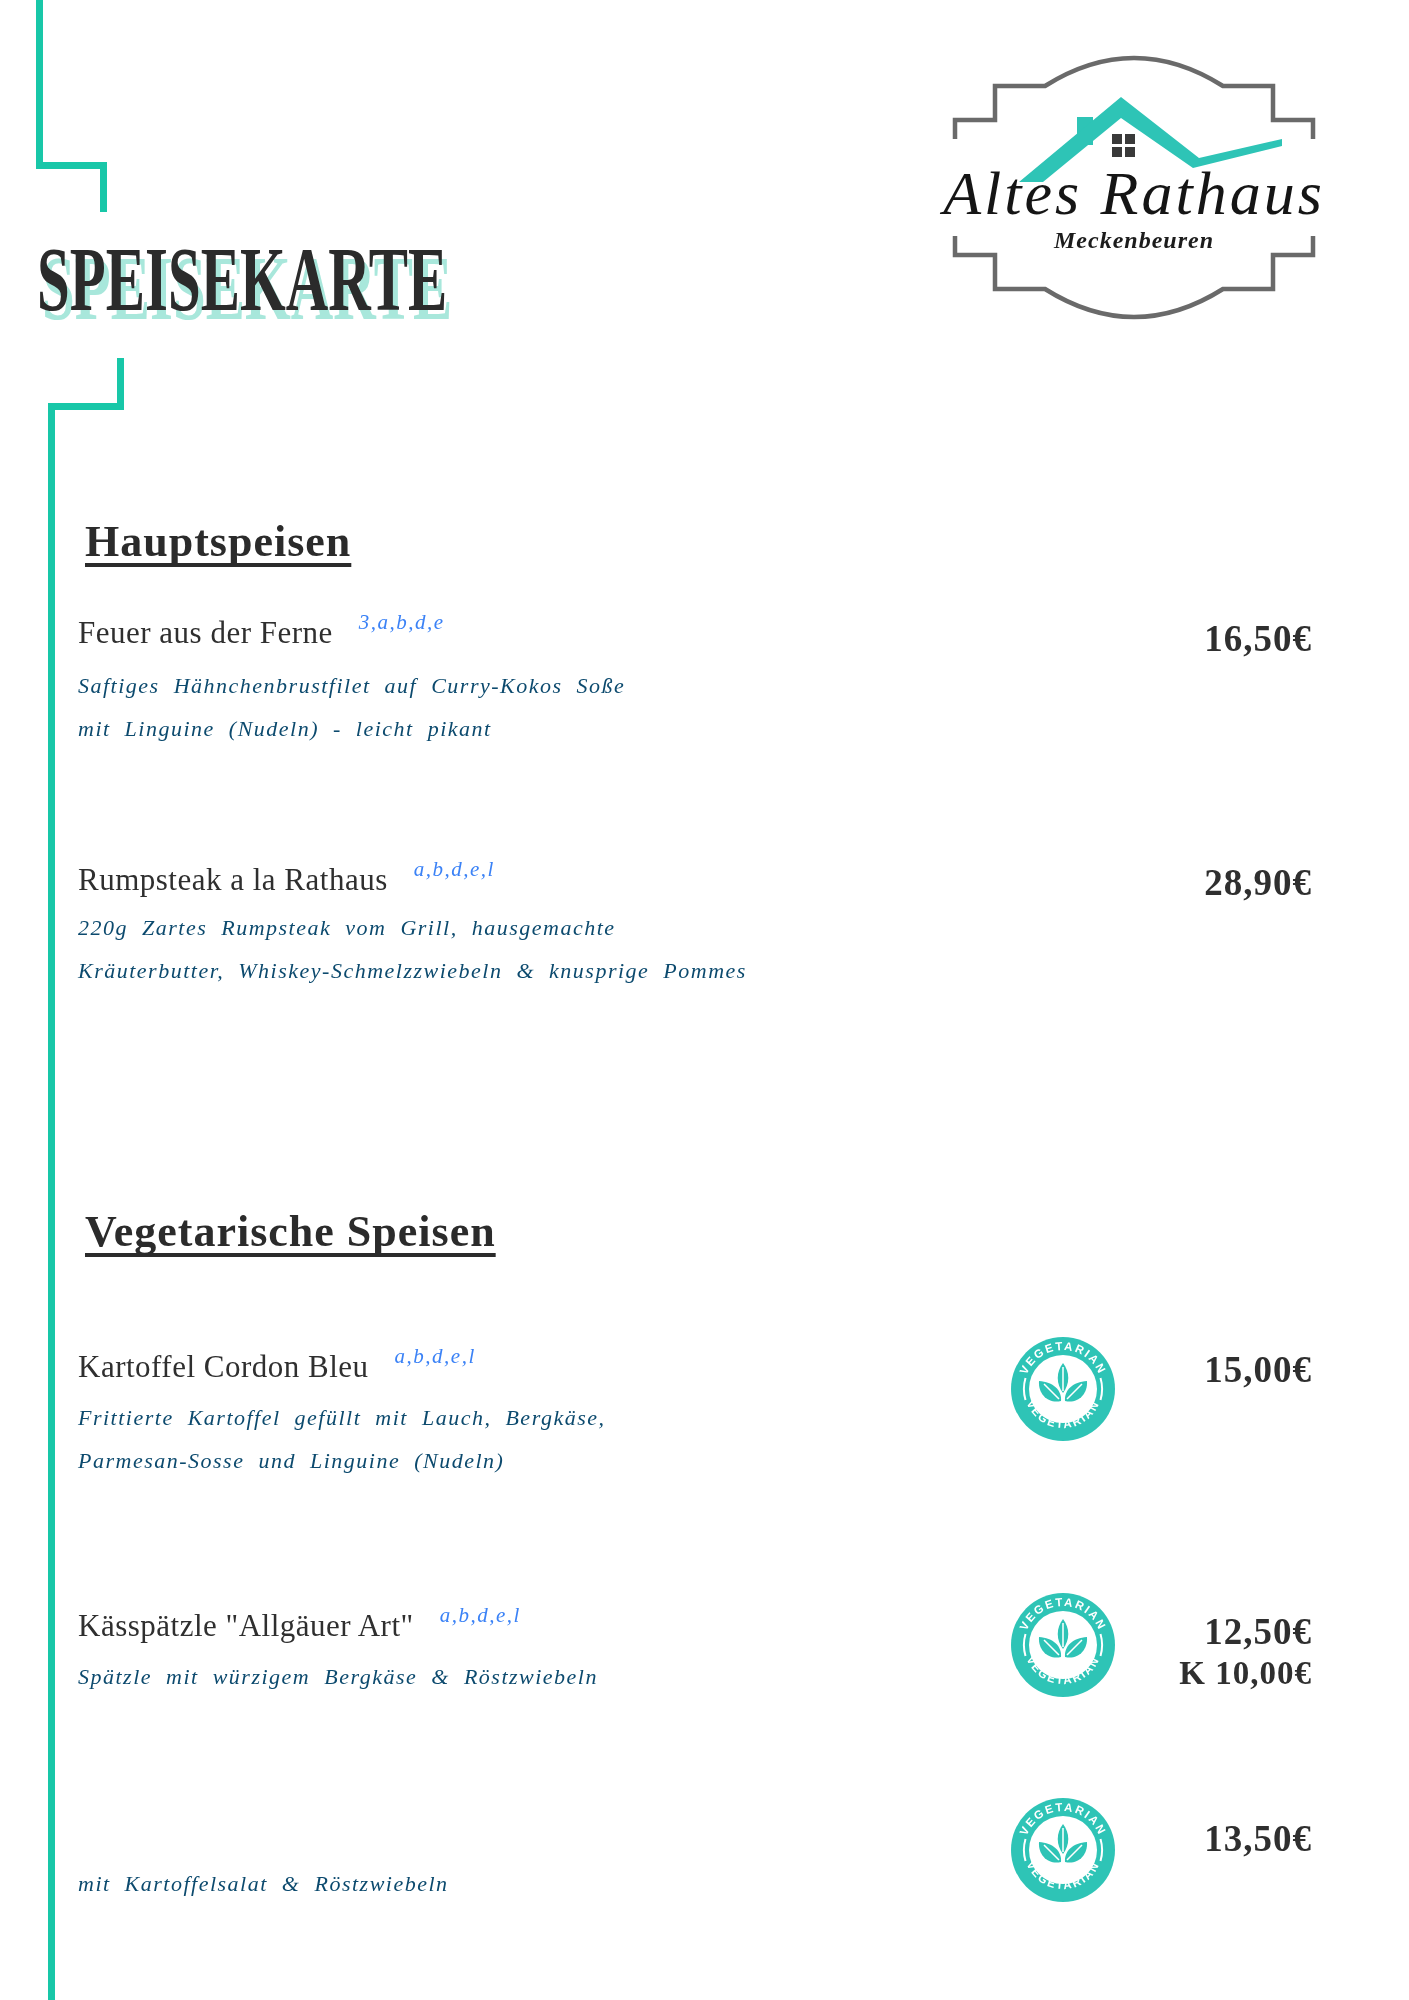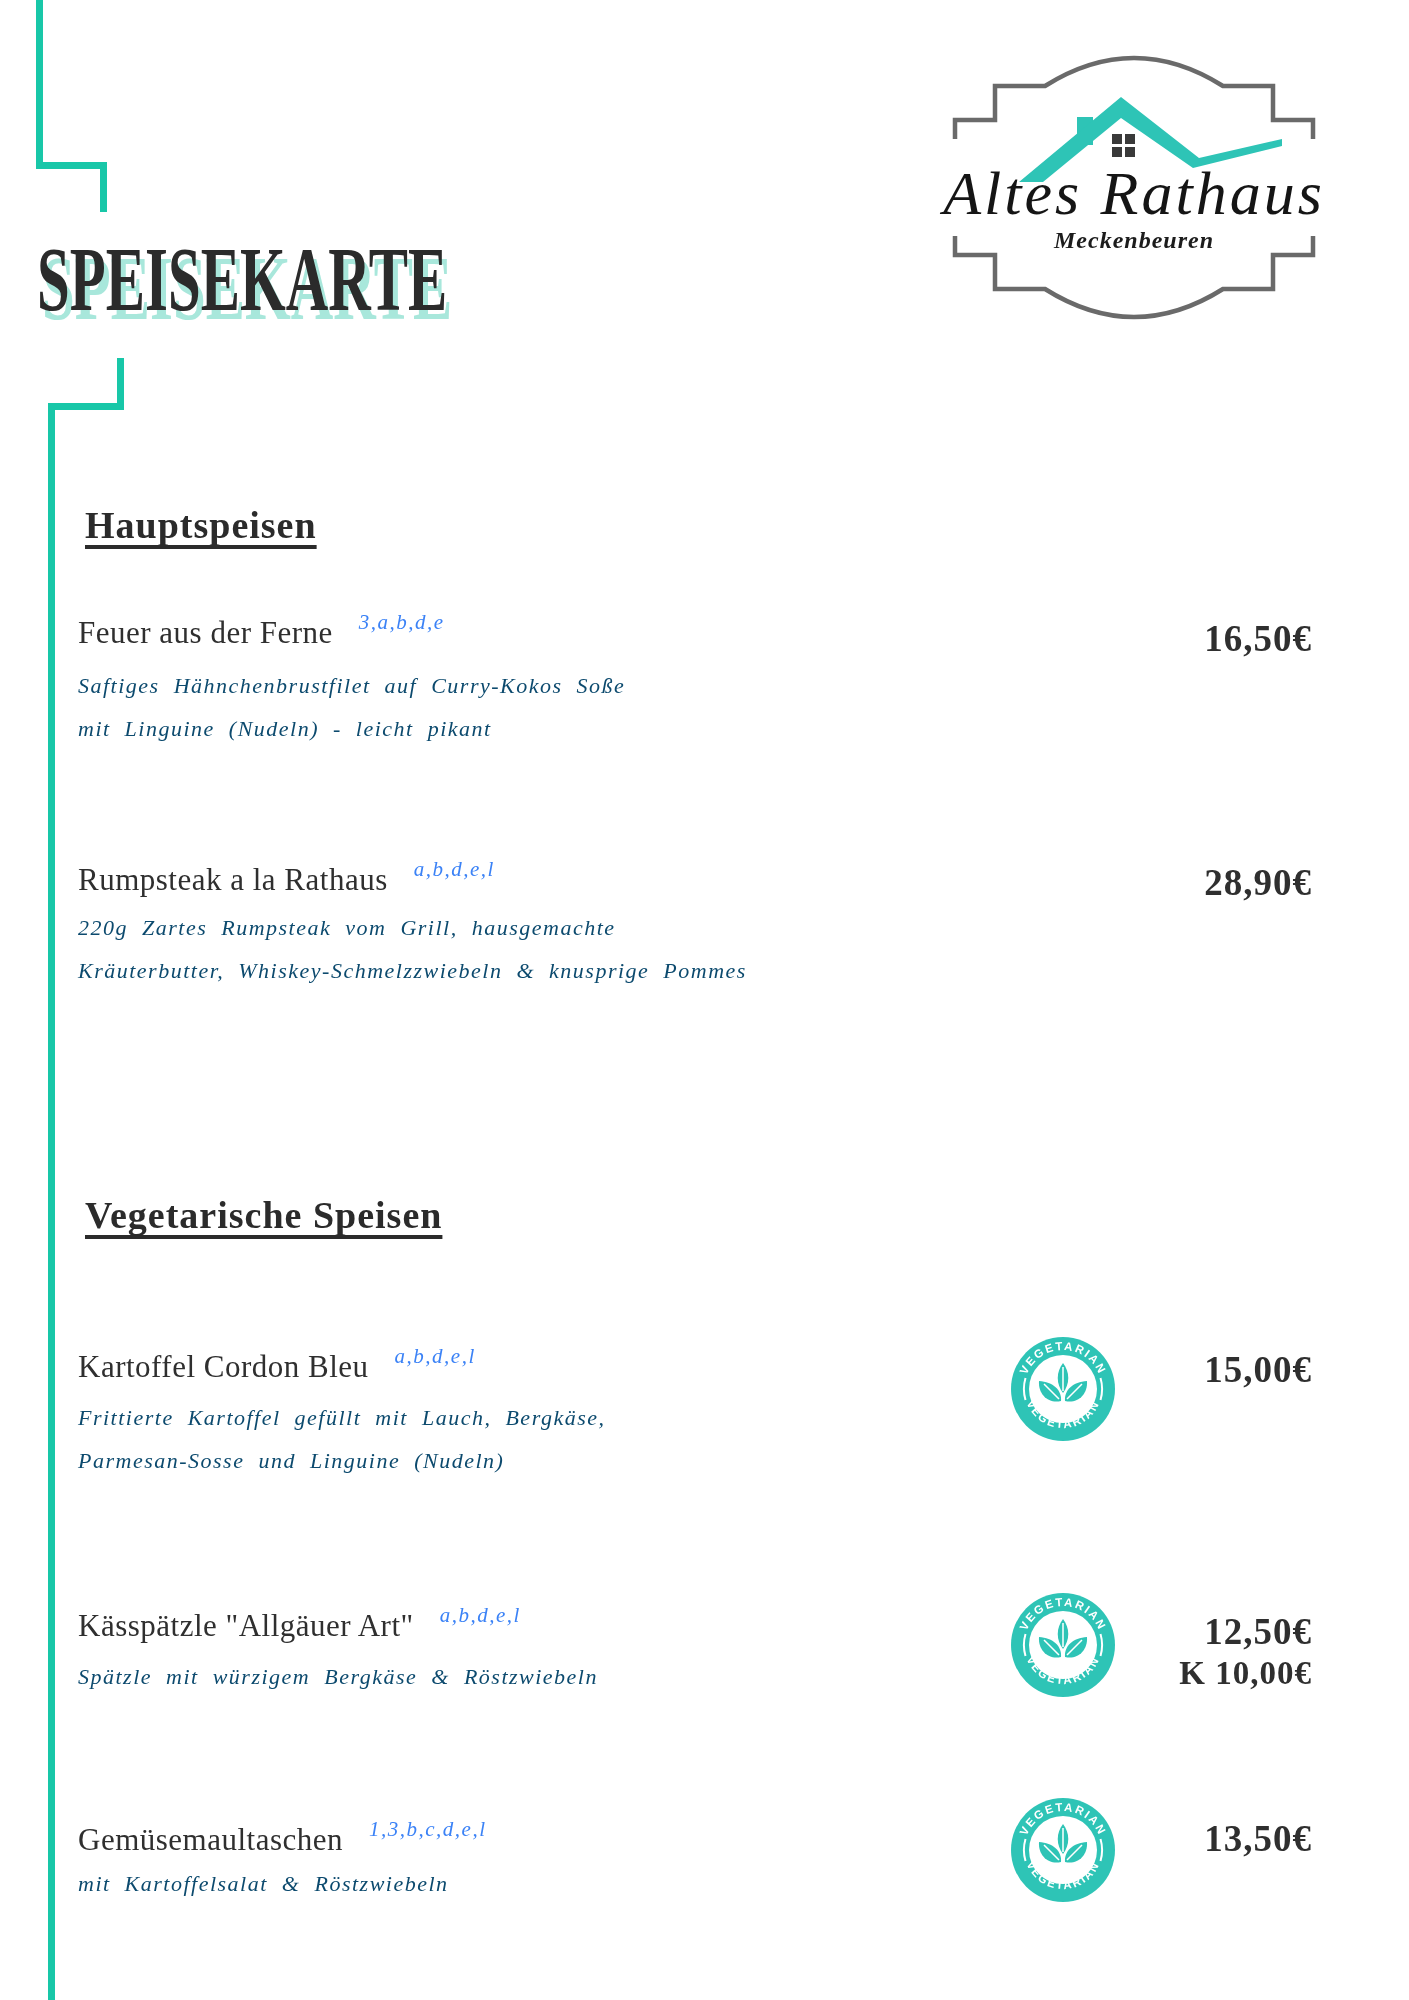--- a/index.html
+++ b/index.html
@@ -36,26 +36,27 @@
     font-style:italic;font-size:62px;letter-spacing:3px;fill:#151515;
   }
   .logo-place-text{
     font-family:"Liberation Serif","DejaVu Serif",serif;
     font-style:italic;font-weight:bold;font-size:24px;letter-spacing:1px;fill:#1c1c1c;
   }
 
   
   .section-heading{
     position:absolute;left:85px;
-    font-size:38px;font-weight:bold;letter-spacing:1px;
+    font-size:44px;font-weight:bold;letter-spacing:1px;
     color:#2b2b2b;white-space:nowrap;
     text-decoration:underline;
     text-decoration-thickness:3.5px;
     text-underline-offset:7px;
     text-decoration-skip-ink:none;
+    margin-top:13px;
   }
   .heading-haupt{top:503px;}
   .heading-veg{top:1193px;text-align:right;}
 
   
   .item-name-line{position:absolute;left:78px;white-space:nowrap;}
   .item-name{
     font-size:31px;font-weight:normal;color:#2f2f2f;letter-spacing:0.5px;
   }
   .item-allergens{
@@ -185,23 +186,20 @@
     <text class="badge-ring-text"><textPath href="#vb-top" startOffset="50%" text-anchor="middle">VEGETARIAN</textPath></text>
     <text class="badge-ring-text"><textPath href="#vb-bottom" startOffset="50%" text-anchor="middle">VEGETARIAN</textPath></text>
     <g>
       <path d="M52 26 C45 35 45 47 52 56 C59 47 59 35 52 26 Z" fill="#2ec4b6"></path>
       <path d="M28 44 C27 58 38 67 50 64 C51 53 42 45 28 44 Z" fill="#2ec4b6"></path>
       <path d="M76 44 C77 58 66 67 54 64 C53 53 62 45 76 44 Z" fill="#2ec4b6"></path>
       <path d="M52 30 L52 54 M33 47 L48 62 M71 47 L56 62" stroke="#ffffff" stroke-width="1.5" fill="none"></path>
     </g>
   </svg>
 
-  <div class="item-name-line" style="top:1822px">
-    <span class="item-name">Gemüsemaultaschen</span><span class="item-allergens">1,3,b,c,d,e,l</span>
-  </div>
   <div class="item-price" style="top:1817px">13,50€</div>
   <div class="item-desc" style="top:1862px">
     <div>mit Kartoffelsalat &amp; Röstzwiebeln</div>
   </div>
   <svg class="veg-badge" style="top:1798px" viewBox="0 0 104 104">
     <circle cx="52" cy="52" r="52" fill="#2ec4b6"></circle>
     <circle cx="52" cy="52" r="34" fill="#ffffff"></circle>
     <path d="M 14.5 41 A 39 39 0 0 0 14.5 63" fill="none" stroke="#ffffff" stroke-width="2"></path>
     <path d="M 89.5 41 A 39 39 0 0 1 89.5 63" fill="none" stroke="#ffffff" stroke-width="2"></path>
     <text class="badge-ring-text"><textPath href="#vb-top" startOffset="50%" text-anchor="middle">VEGETARIAN</textPath></text>

